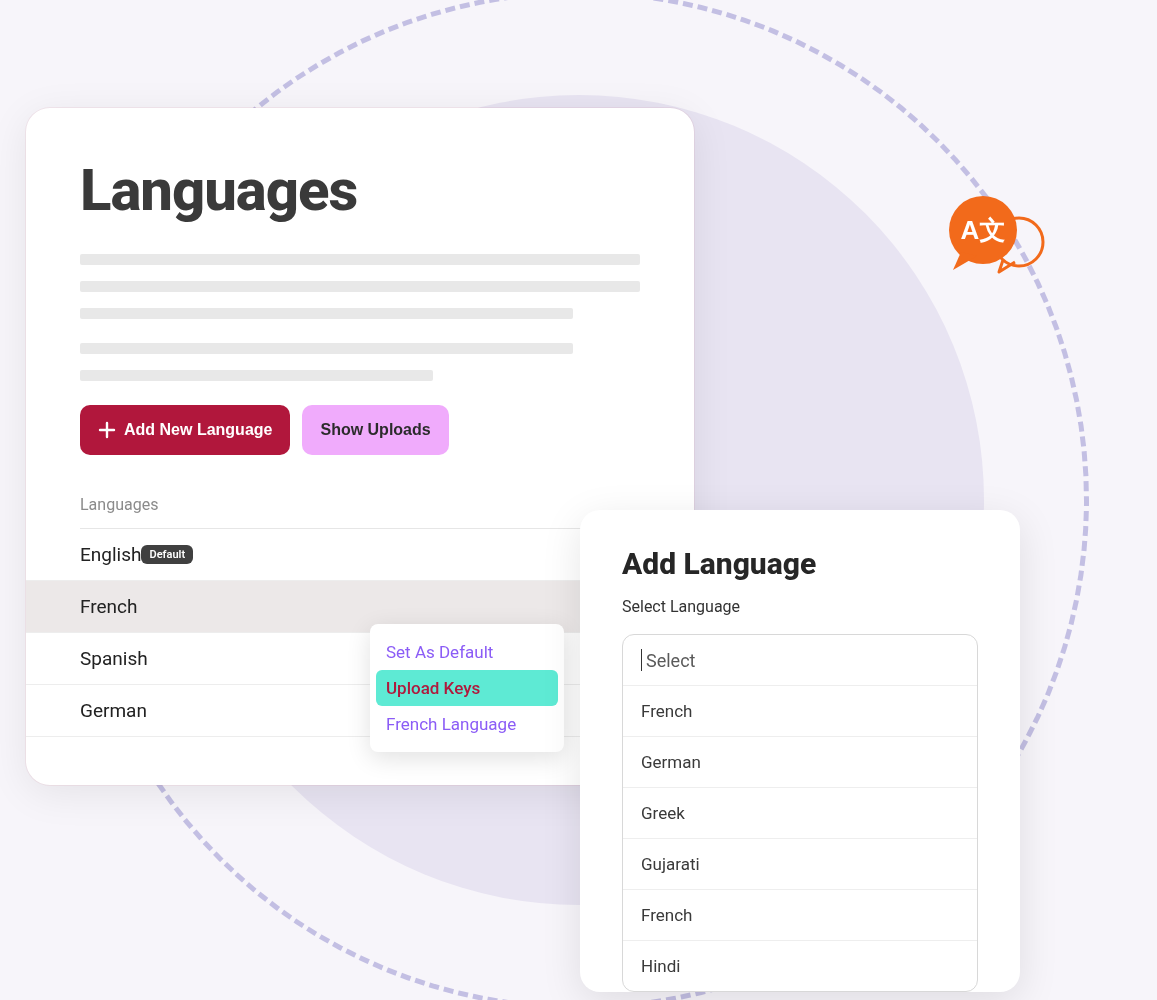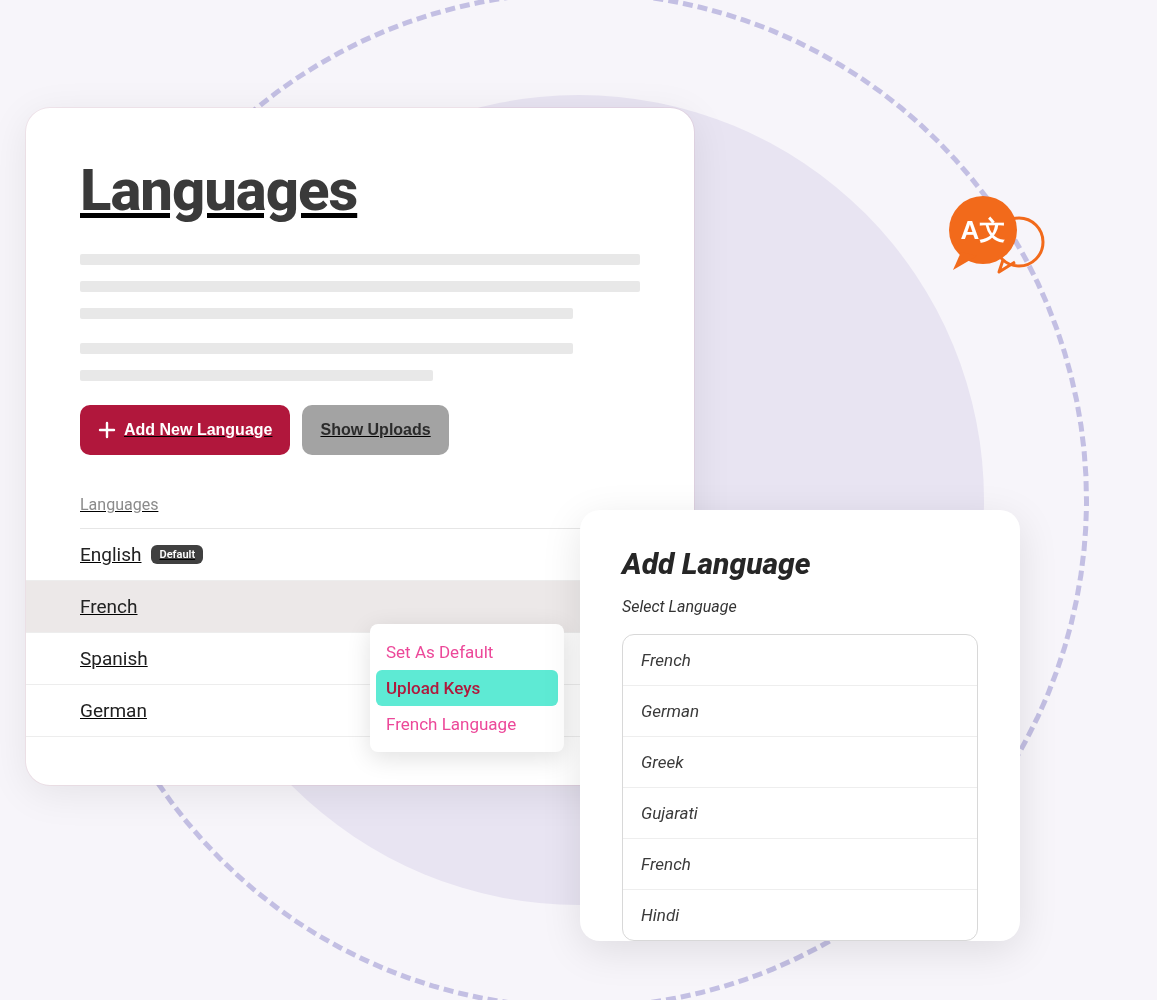--- a/index.html
+++ b/index.html
@@ -42,21 +42,21 @@
   z-index: 10;
 }
 .main-card::before {
   content: "";
   position: absolute;
   inset: 0;
   border-radius: 24px;
   pointer-events: none;
   box-shadow: 0 0 0 1px rgba(195,20,50,0.06);
 }
-.main-inner { padding: 0 54px; text-decoration: underline; }
+.main-inner { padding: 0 54px; }
 
 .page-title {
   font-size: 58px;
   font-weight: 800;
   color: #3a3a3a;
   letter-spacing: -1px;
   margin-bottom: 30px;
 }
 
 .skeleton-group { margin-bottom: 24px; }
@@ -75,31 +75,31 @@
   border: none;
   border-radius: 10px;
   padding: 0 18px;
   height: 50px;
   font-size: 16px;
   font-weight: 700;
   cursor: pointer;
   display: flex; align-items: center; gap: 8px;
 }
 .btn-primary { background: #b1173c; color: #fff; }
-.btn-secondary { background: #a3a3a3; color: #2b2b2b; }
+.btn-secondary { background: #f0abfc; color: #2b2b2b; }
 .plus-icon { display: inline-flex; }
 
 .list-header {
   font-size: 16px;
   color: #8b8b8b;
   padding-bottom: 14px;
   border-bottom: 1px solid #e6e6e6;
 }
 .lang-row {
-  display: flex; align-items: center; gap: 10px;
+  display: flex; align-items: center; 
   height: 52px;
   font-size: 19px;
   color: #222;
   border-bottom: 1px solid #ededed;
 }
 .lang-row.selected {
   background: #ece8e8;
 }
 .left-bleed { margin-left: -54px; padding-left: 54px; margin-right: -54px; padding-right: 54px; }
 .badge {
@@ -118,36 +118,35 @@
   width: 194px;
   background: #fff;
   border-radius: 8px;
   box-shadow: 0 6px 24px rgba(0,0,0,0.12);
   padding: 10px 6px;
   z-index: 20;
 }
 .menu-item {
   padding: 8px 10px;
   font-size: 17px;
-  color: #ec4899;
+  color: #8b5cf6;
   border-radius: 6px;
   cursor: pointer;
 }
 .menu-item.active { background: #5eead4; color: #af1a3d; font-weight: 500; }
 
 .add-panel {
   position: absolute;
   top: 510px; left: 580px;
   width: 440px;
   background: #fff;
   border-radius: 20px;
   box-shadow: 0 10px 40px rgba(0,0,0,0.10);
   padding: 36px 42px 0 42px;
   z-index: 30;
-  font-style: italic;
 }
 .add-title {
   font-size: 30px;
   font-weight: 800;
   color: #262626;
   margin-bottom: 16px;
 }
 .add-label {
   font-size: 16px;
   color: #333;
@@ -253,20 +252,24 @@
       <div class="menu-item">Set As Default</div>
       <div class="menu-item active">Upload Keys</div>
       <div class="menu-item">French Language</div>
     </div>
 </div>
 
 <div class="add-panel">
   <div class="add-title">Add Language</div>
   <div class="add-label">Select Language</div>
   <div class="select-box">
+    <div class="select-input">
+      <span class="cursor-bar"></span>
+      <span class="select-placeholder">Select</span>
+    </div>
     <div id="options">
         <div class="option">French</div>
         <div class="option">German</div>
         <div class="option">Greek</div>
         <div class="option">Gujarati</div>
         <div class="option">French</div>
         <div class="option">Hindi</div>
       </div>
   </div>
 </div>

